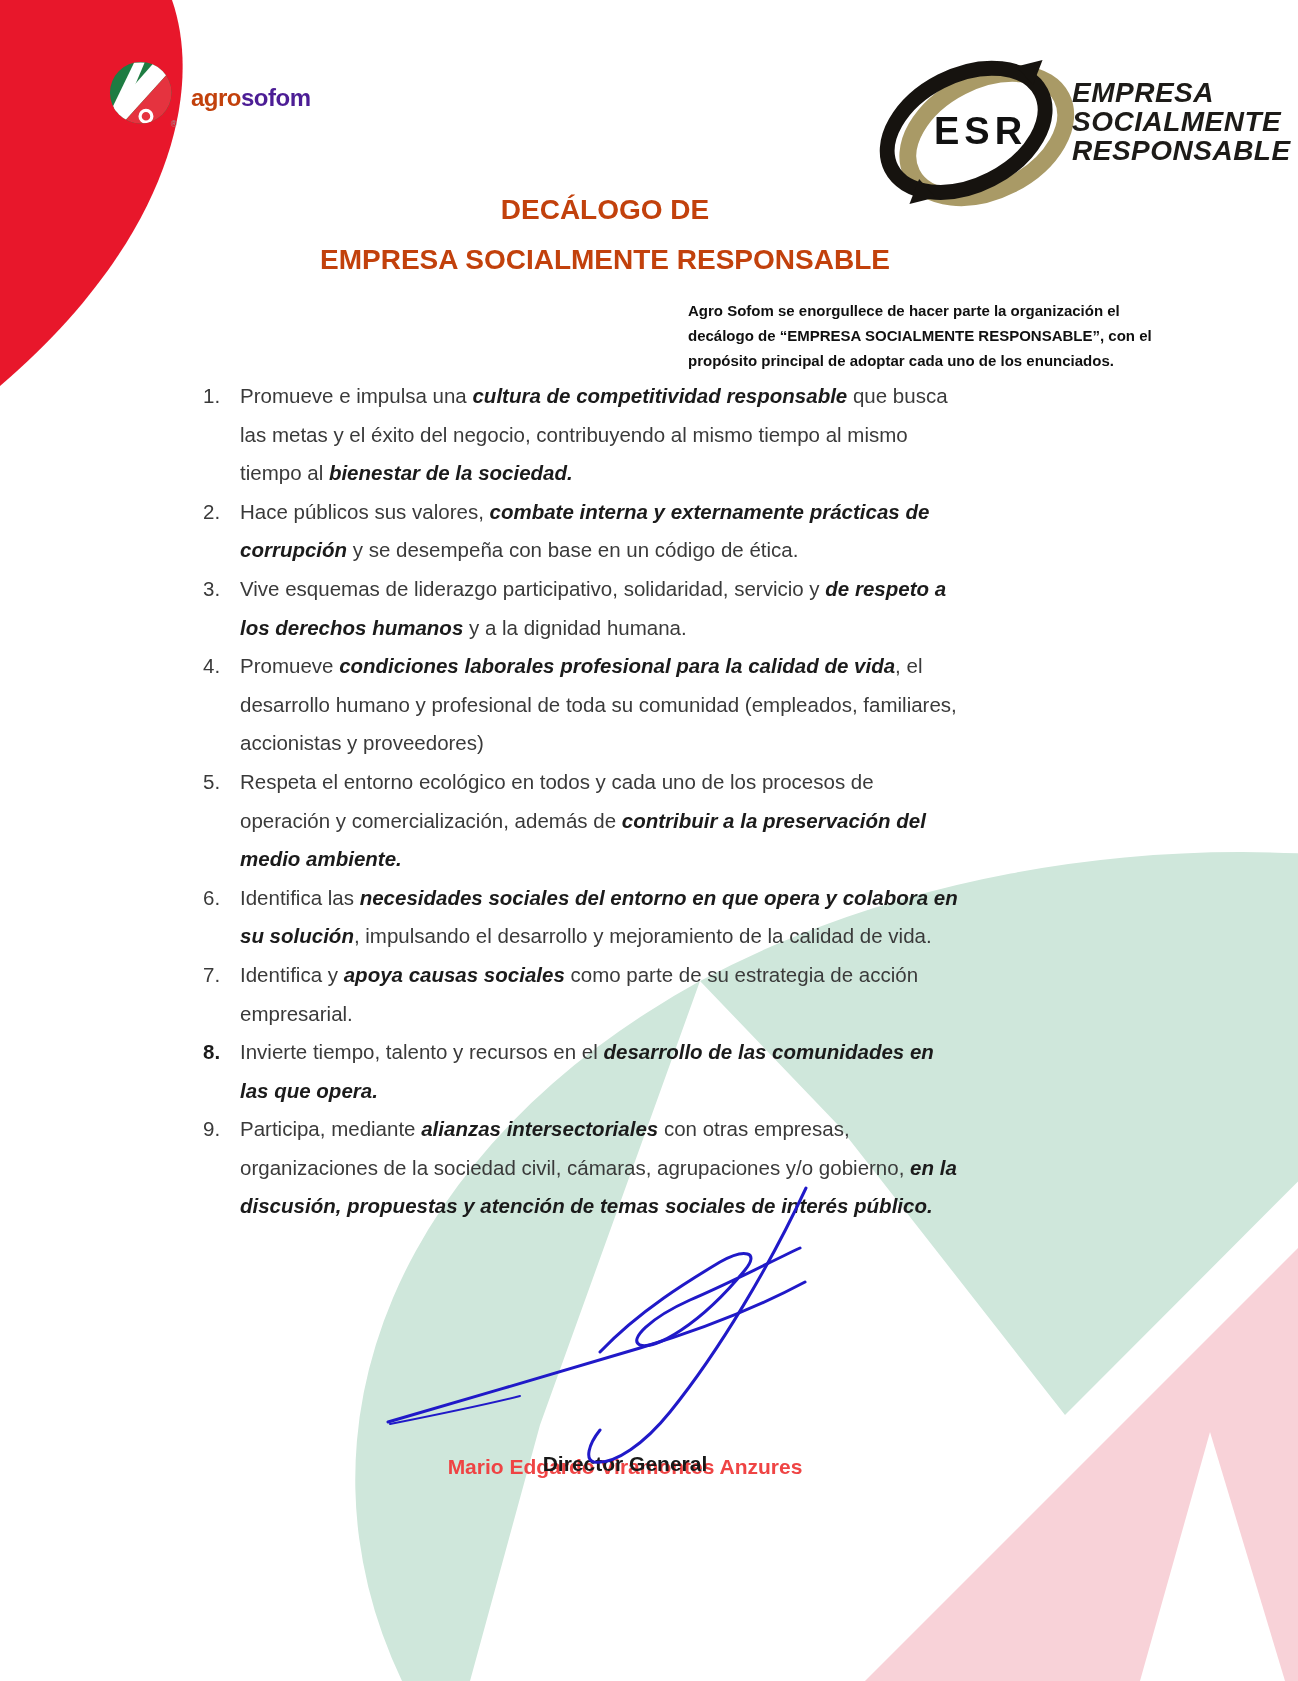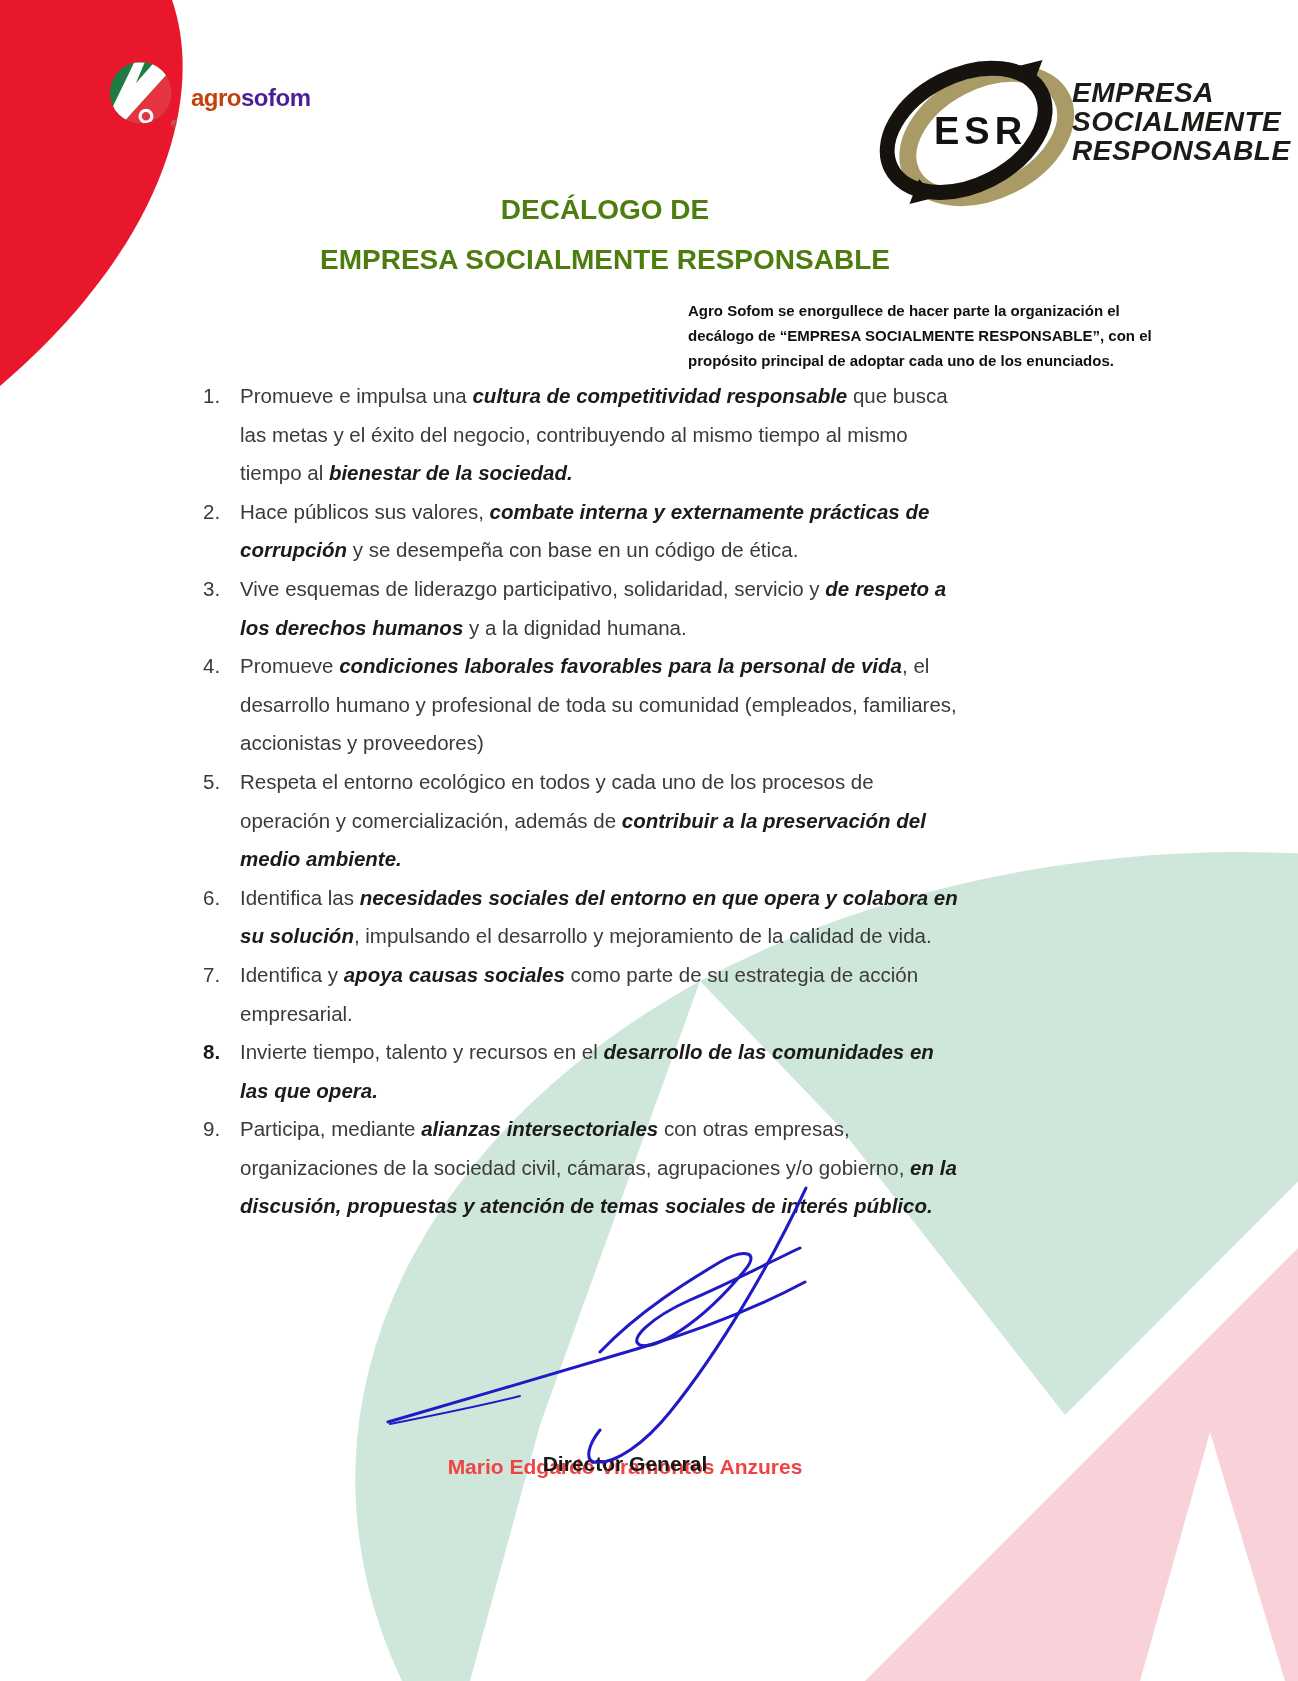--- a/index.html
+++ b/index.html
@@ -16,21 +16,21 @@
   .brand-text{position:absolute;left:191px;top:84px;font-size:24px;font-weight:bold;letter-spacing:-0.5px;white-space:nowrap;z-index:3;}
   .brand-text .agro{color:#c2410c;}
   .brand-text .sofom{color:#4c1d95;}
   
   .esr-badge{position:absolute;left:856px;top:40px;width:240px;height:180px;z-index:3;}
   .esr-lines{position:absolute;left:1072px;top:78px;z-index:3;
     font-weight:bold;font-style:italic;font-size:28px;line-height:29px;
     color:#1d1b18;letter-spacing:0.5px;white-space:nowrap;}
   
   .title{position:absolute;left:95px;top:193px;width:1020px;text-align:center;
-    font-weight:bold;color:#4d7c0f;z-index:3;}
+    font-weight:bold;color:#c2410c;z-index:3;}
   .title .t1{font-size:28px;line-height:34px;}
   .title .t2{font-size:28px;line-height:34px;margin-top:16px;}
   
   .intro{position:absolute;left:688px;top:298px;width:436px;text-align:left;
     font-weight:bold;font-size:15px;line-height:25px;color:#101010;z-index:3;}
   .intro div{white-space:nowrap;}
   
   .list{position:absolute;left:203px;top:377px;width:868px;z-index:3;}
   .item{display:flex;font-size:20.5px;line-height:38.6px;color:#3a3a3a;}
   .item .num{width:37px;flex:none;}
@@ -118,21 +118,21 @@
       <div class="item">
         <div class="num">2.</div>
         <div class="txt"><span>Hace públicos sus valores, </span><b>combate interna y externamente prácticas de corrupción</b><span> y se desempeña con base en un código de ética.</span></div>
       </div>
       <div class="item">
         <div class="num">3.</div>
         <div class="txt"><span>Vive esquemas de liderazgo participativo, solidaridad, servicio y </span><b>de respeto a los derechos humanos</b><span> y a la dignidad humana.</span></div>
       </div>
       <div class="item">
         <div class="num">4.</div>
-        <div class="txt"><span>Promueve </span><b>condiciones laborales favorables para la personal de vida</b><span>, el desarrollo humano y profesional de toda su comunidad (empleados, familiares, accionistas y proveedores)</span></div>
+        <div class="txt"><span>Promueve </span><b>condiciones laborales profesional para la calidad de vida</b><span>, el desarrollo humano y profesional de toda su comunidad (empleados, familiares, accionistas y proveedores)</span></div>
       </div>
       <div class="item">
         <div class="num">5.</div>
         <div class="txt"><span>Respeta el entorno ecológico en todos y cada uno de los procesos de operación y comercialización, además de </span><b>contribuir a la preservación del medio ambiente.</b></div>
       </div>
       <div class="item">
         <div class="num">6.</div>
         <div class="txt"><span>Identifica las </span><b>necesidades sociales del entorno en que opera y colabora en su solución</b><span>, impulsando el desarrollo y mejoramiento de la calidad de vida.</span></div>
       </div>
       <div class="item">

